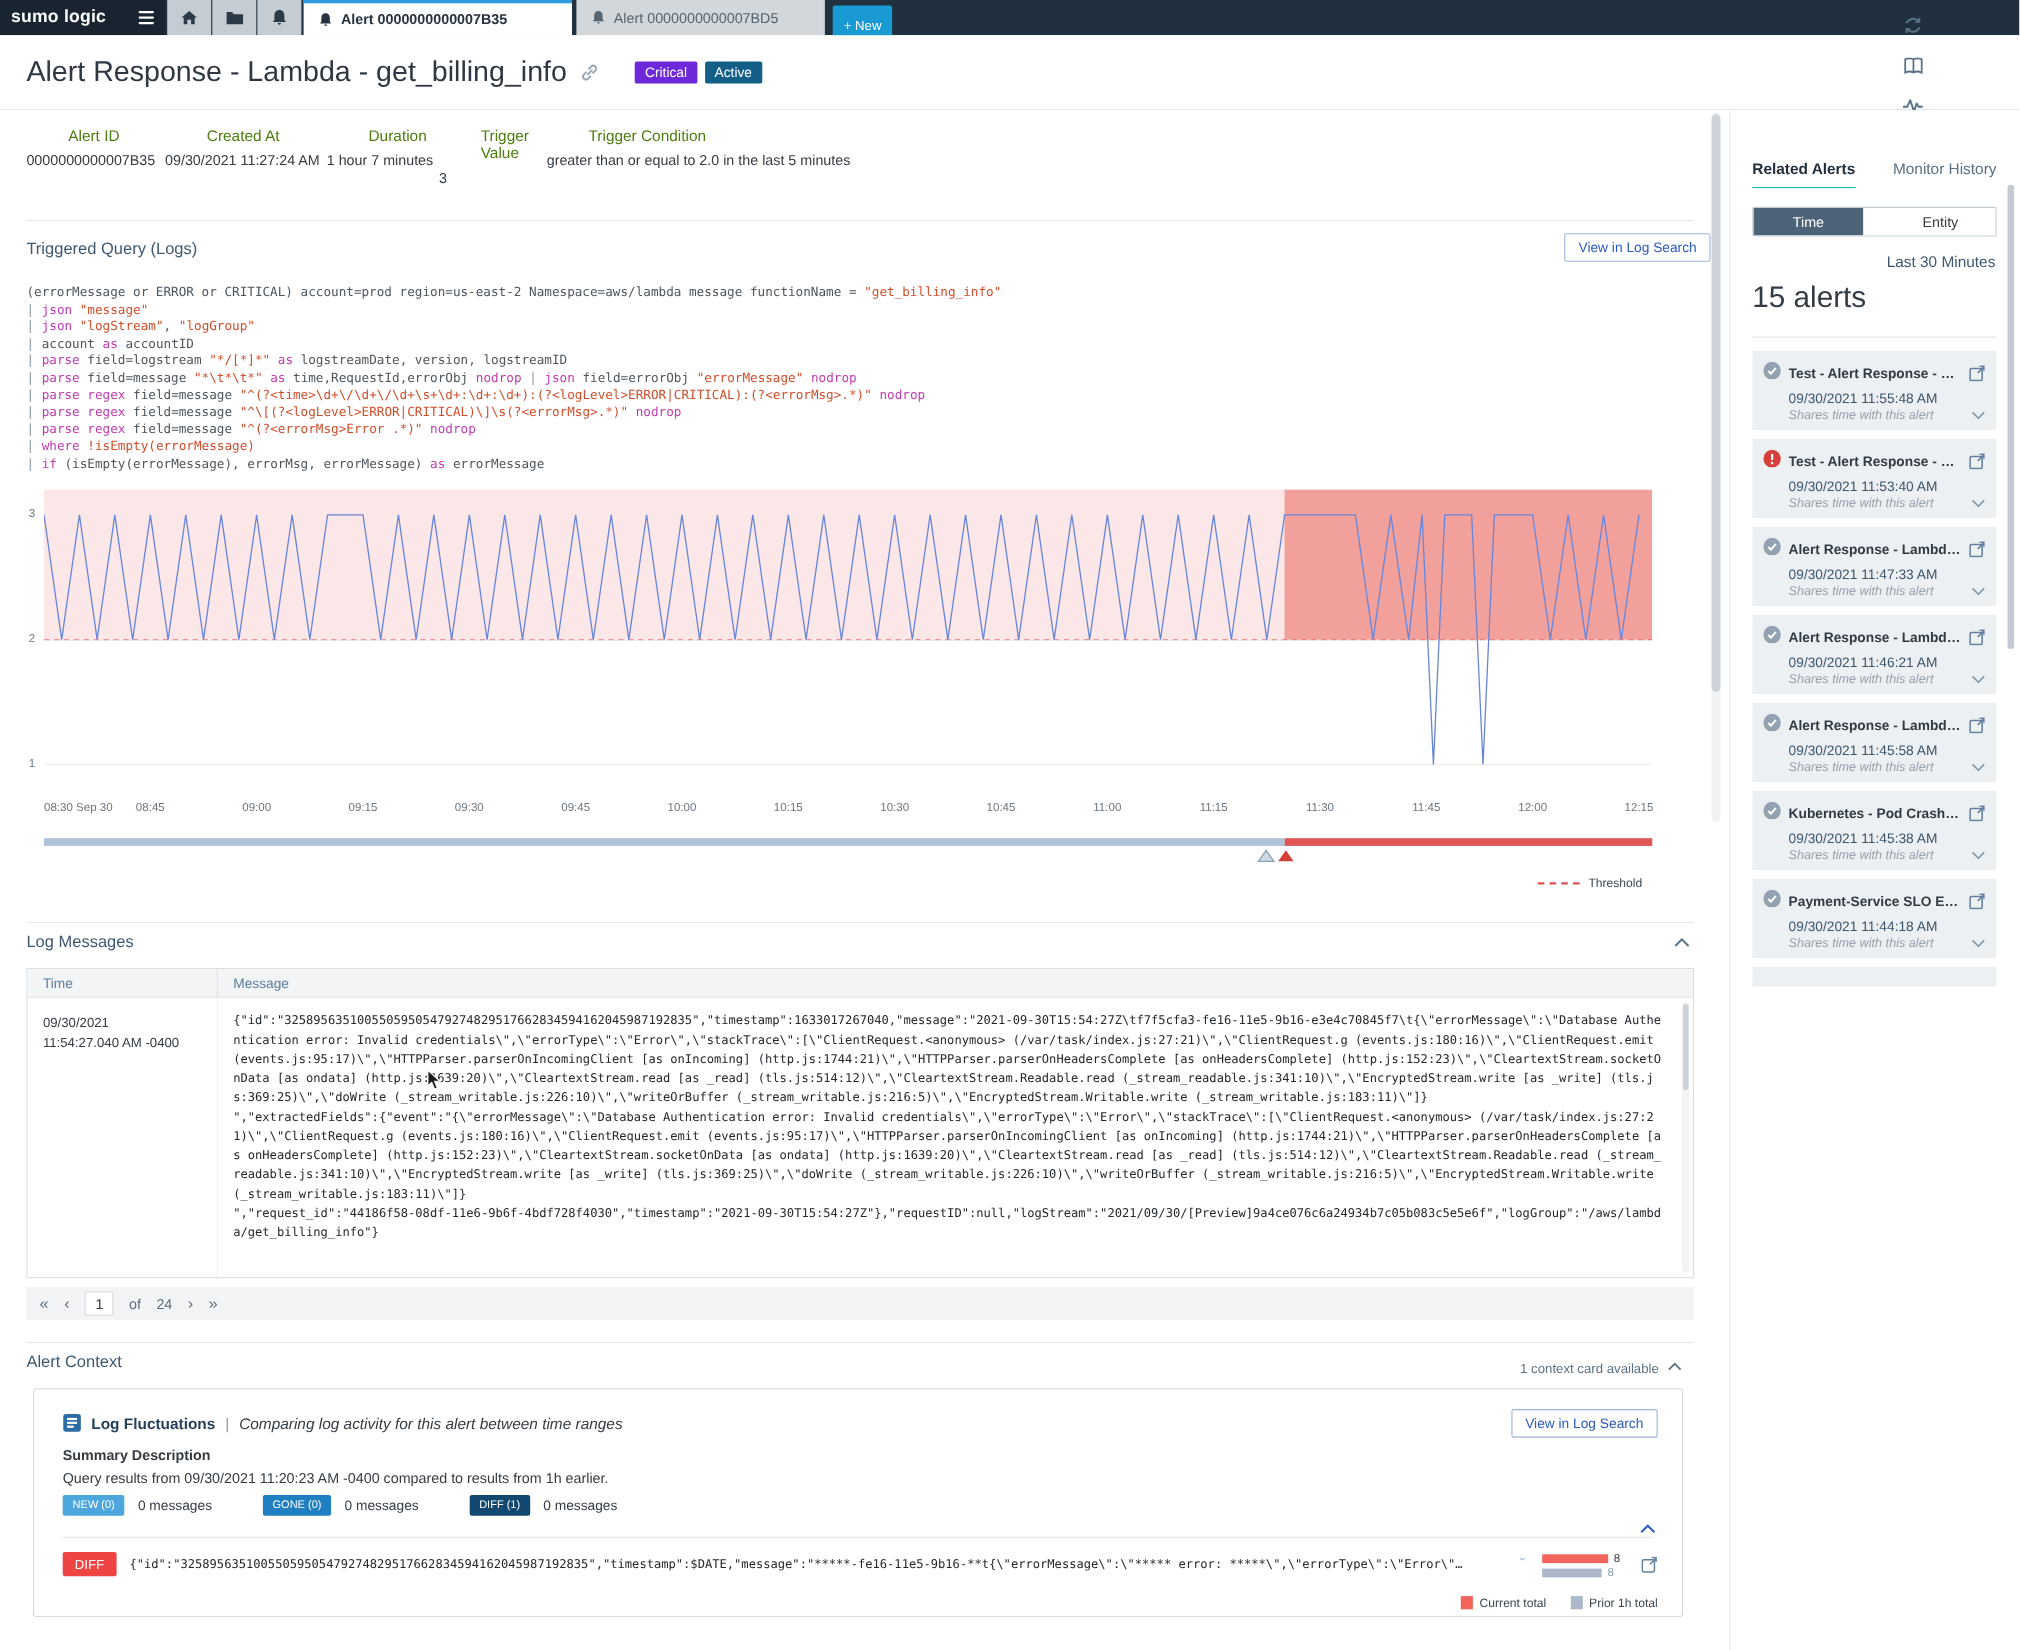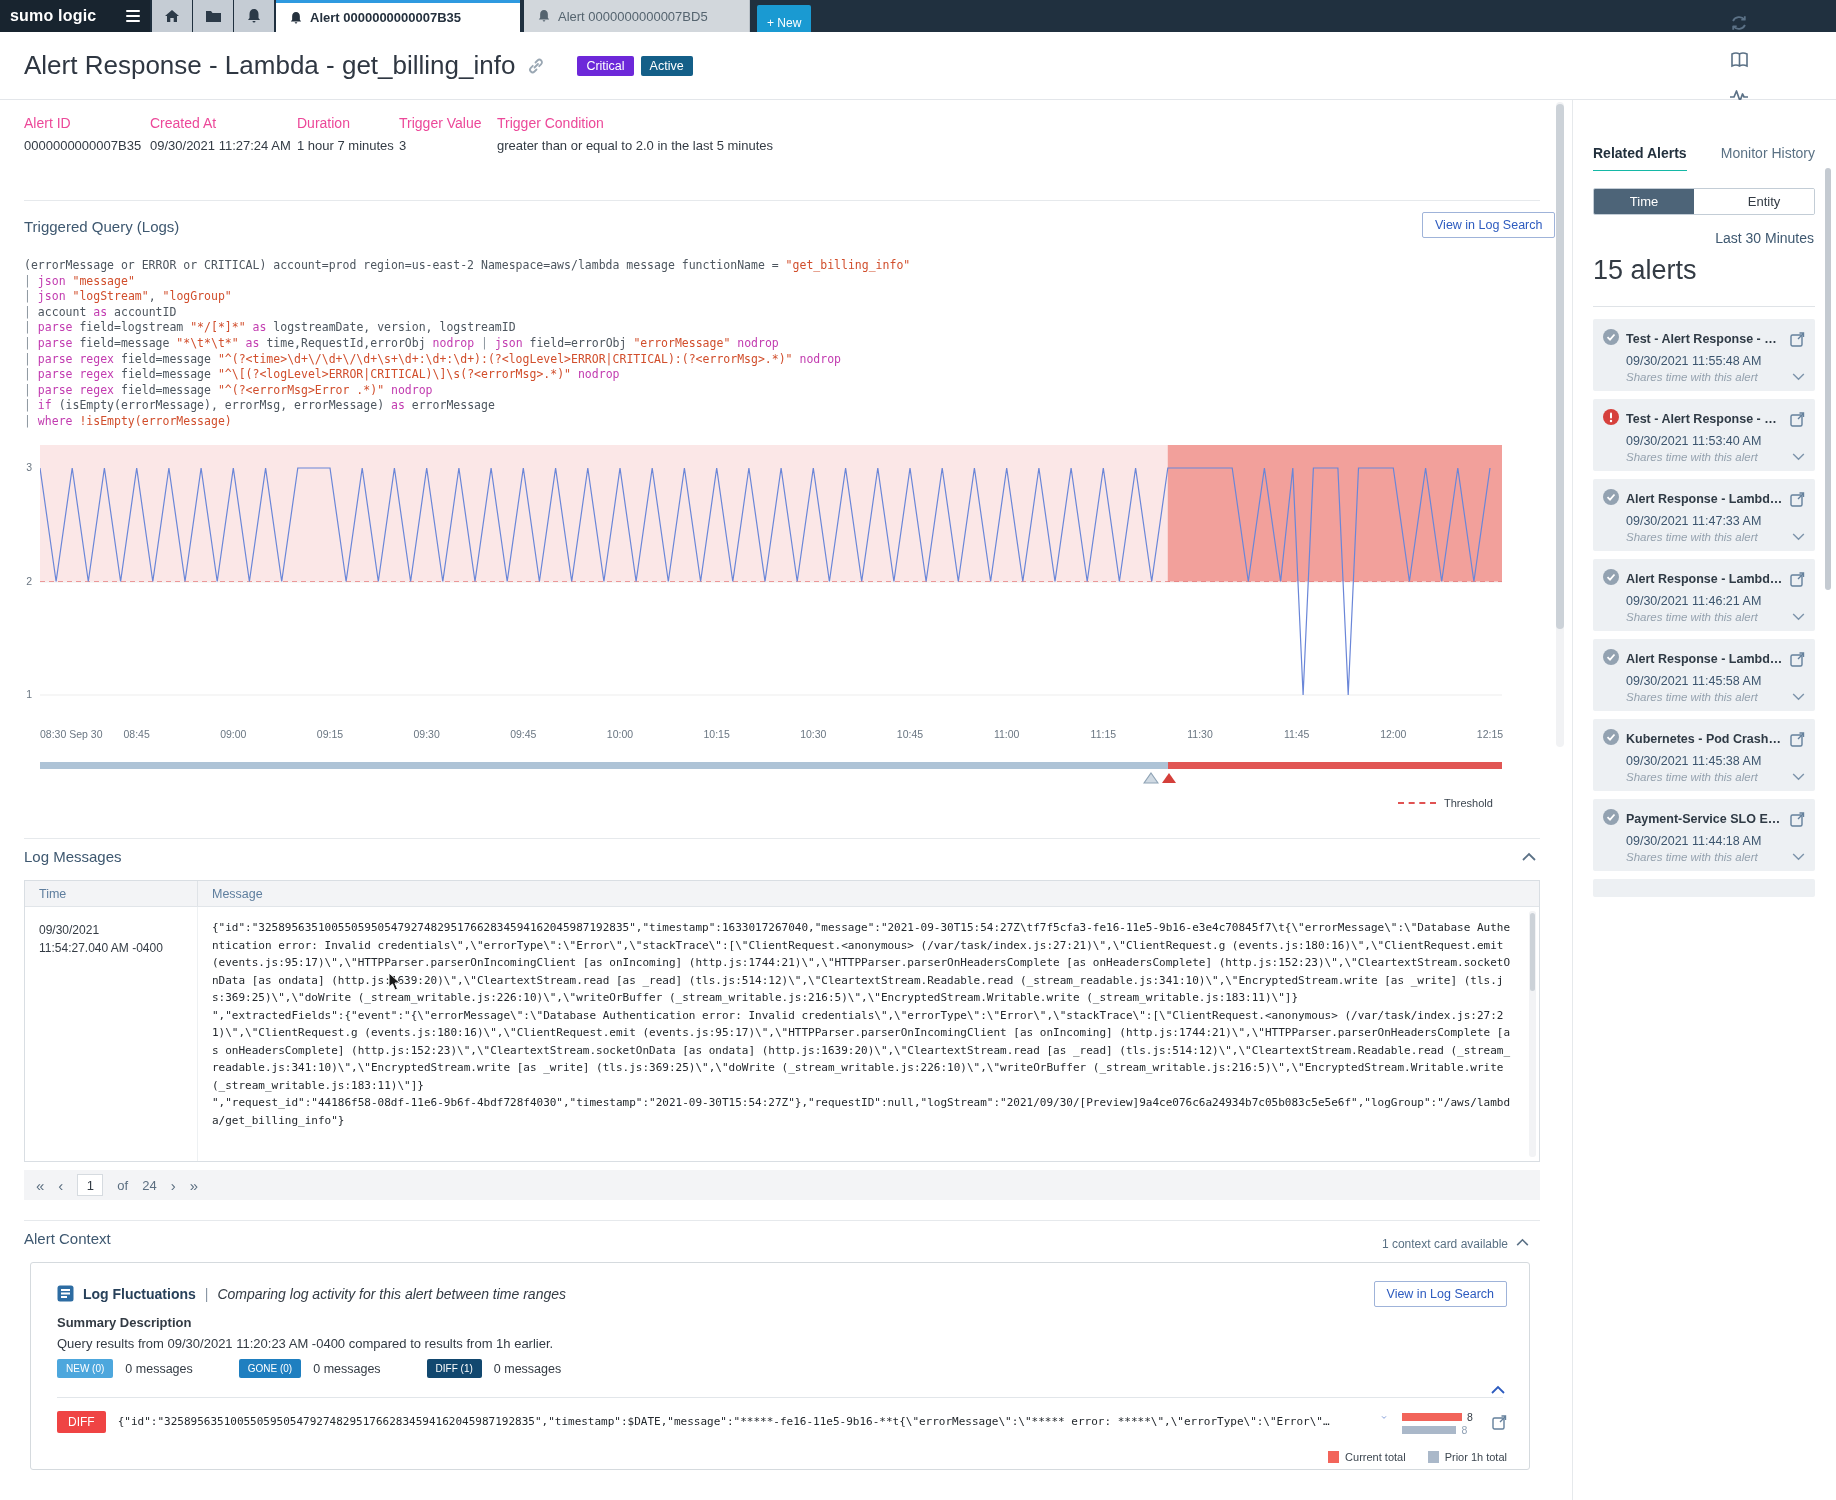--- a/index.html
+++ b/index.html
@@ -26,21 +26,21 @@
   .link-icon { margin-left:12px; }
   .badge { display:inline-block; padding:3px 9px; border-radius:2px; color:#fff; font-size:12.5px; }
   .hdr-right { margin-left:auto; display:flex; align-items:center; gap:20px;flex-direction:column; }
   .last-updated { font-style:italic; color:#7b8795; font-size:12.5px; }
   .hicon { cursor:pointer; display:flex; }
   .resolve-btn { height:28px; padding:0 20px; background:#2853c8; color:#fff; border:none; border-radius:2px; font-size:13px; font-family:inherit; cursor:pointer; }
 
   
   .details { position:absolute; left:24px; top:115px; display:flex; }
   .df { padding-right:0; }
-  .df .lbl { color:#ec4899; font-size:14px; margin-bottom:7px; }
+  .df .lbl { color:#4d7c0f; font-size:14px; margin-bottom:7px;margin-left:38px; }
   .df .val { color:#333b44; font-size:13px; }
   .df:nth-child(1){width:126px;} .df:nth-child(2){width:147px;} .df:nth-child(3){width:102px;} .df:nth-child(4){width:98px;}
 
   .sect-div { position:absolute; height:1px; background:#e6e9ec; left:24px; width:1516px; }
   .sect-h { position:absolute; left:24px; font-size:15px; color:#3e5870; }
   .ghost-btn { position:absolute; height:26px; padding:0 12px; background:#fff; border:1px solid #9fb3d9; border-radius:2px; color:#2d5bbf; font-size:12.5px; font-family:inherit; cursor:pointer; }
 
   
   .code { position:absolute; left:24px; top:258px; width:1500px; font-family:"DejaVu Sans Mono", monospace; font-size:11.5px; line-height:15.6px; white-space:nowrap; }
   .tk-t { color:#4d565f; } .tk-k { color:#c23cb0; } .tk-s { color:#d14e2c; } .tk-p { color:#8b959e; }
@@ -229,22 +229,22 @@
   <div class="code" id="query-code">
       <div><span class="tk-t">(errorMessage or ERROR or CRITICAL) account=prod region=us-east-2 Namespace=aws/lambda message functionName  = </span><span class="tk-s">"get_billing_info"</span></div>
       <div><span class="tk-p">| </span><span class="tk-k">json</span><span class="tk-t"> </span><span class="tk-s">"message"</span></div>
       <div><span class="tk-p">| </span><span class="tk-k">json</span><span class="tk-t"> </span><span class="tk-s">"logStream"</span><span class="tk-t">, </span><span class="tk-s">"logGroup"</span></div>
       <div><span class="tk-p">| </span><span class="tk-t">account </span><span class="tk-k">as</span><span class="tk-t"> accountID</span></div>
       <div><span class="tk-p">| </span><span class="tk-k">parse</span><span class="tk-t"> field=logstream </span><span class="tk-s">"*/[*]*"</span><span class="tk-t"> </span><span class="tk-k">as</span><span class="tk-t"> logstreamDate, version, logstreamID</span></div>
       <div><span class="tk-p">| </span><span class="tk-k">parse</span><span class="tk-t"> field=message </span><span class="tk-s">"*\t*\t*"</span><span class="tk-t"> </span><span class="tk-k">as</span><span class="tk-t"> time,RequestId,errorObj </span><span class="tk-k">nodrop</span><span class="tk-t"> </span><span class="tk-p">| </span><span class="tk-k">json</span><span class="tk-t"> field=errorObj </span><span class="tk-s">"errorMessage"</span><span class="tk-t"> </span><span class="tk-k">nodrop</span></div>
       <div><span class="tk-p">| </span><span class="tk-k">parse regex</span><span class="tk-t"> field=message </span><span class="tk-s">"^(?&lt;time&gt;\d+\/\d+\/\d+\s+\d+:\d+:\d+):(?&lt;logLevel&gt;ERROR|CRITICAL):(?&lt;errorMsg&gt;.*)"</span><span class="tk-t"> </span><span class="tk-k">nodrop</span></div>
       <div><span class="tk-p">| </span><span class="tk-k">parse regex</span><span class="tk-t"> field=message </span><span class="tk-s">"^\[(?&lt;logLevel&gt;ERROR|CRITICAL)\]\s(?&lt;errorMsg&gt;.*)"</span><span class="tk-t"> </span><span class="tk-k">nodrop</span></div>
       <div><span class="tk-p">| </span><span class="tk-k">parse regex</span><span class="tk-t"> field=message </span><span class="tk-s">"^(?&lt;errorMsg&gt;Error .*)"</span><span class="tk-t"> </span><span class="tk-k">nodrop</span></div>
+      <div><span class="tk-p">| </span><span class="tk-k">where</span><span class="tk-s"> !isEmpty(errorMessage)</span></div>
       <div><span class="tk-p">| </span><span class="tk-k">if</span><span class="tk-t"> (isEmpty(errorMessage), errorMsg, errorMessage) </span><span class="tk-k">as</span><span class="tk-t"> errorMessage</span></div>
-      <div><span class="tk-p">| </span><span class="tk-k">where</span><span class="tk-s"> !isEmpty(errorMessage)</span></div>
     </div>
 
   <div class="chart-wrap">
     <svg width="1462" height="278" viewBox="0 0 1462 278" preserveAspectRatio="none">
       <line x1="0" x2="1462" y1="23" y2="23" stroke="#ededed" stroke-width="1"></line>
       <line x1="0" x2="1462" y1="137" y2="137" stroke="#ededed" stroke-width="1"></line>
       <line x1="0" x2="1462" y1="250" y2="250" stroke="#ededed" stroke-width="1"></line>
       <rect id="band-light" x="0" y="0" width="1462" height="136.5" fill="#fbe7e7"></rect>
       <rect id="band-dark" x="1127.7777777777778" y="0" width="334.2222222222222" height="136.5" fill="#f2a09b"></rect>
       <line id="threshold-line" x1="0" x2="1462" y1="136.5" y2="136.5" stroke="#e05252" stroke-width="1" stroke-dasharray="5 4" opacity="0.55"></line>

